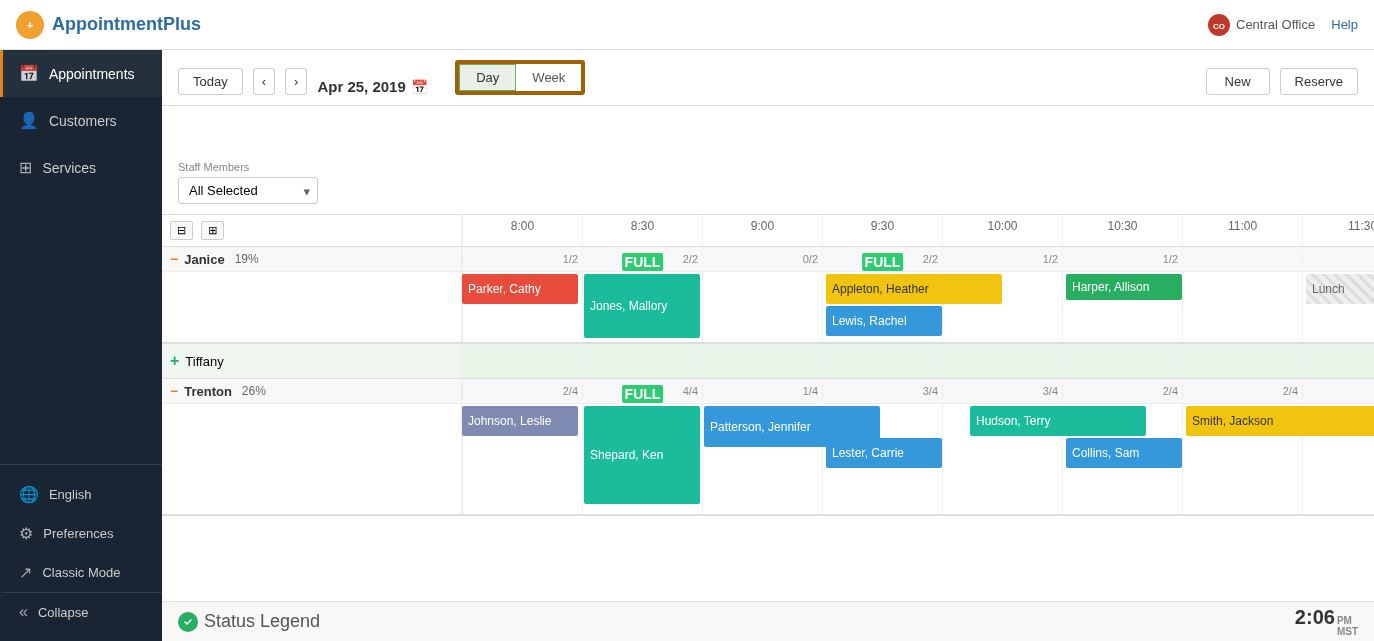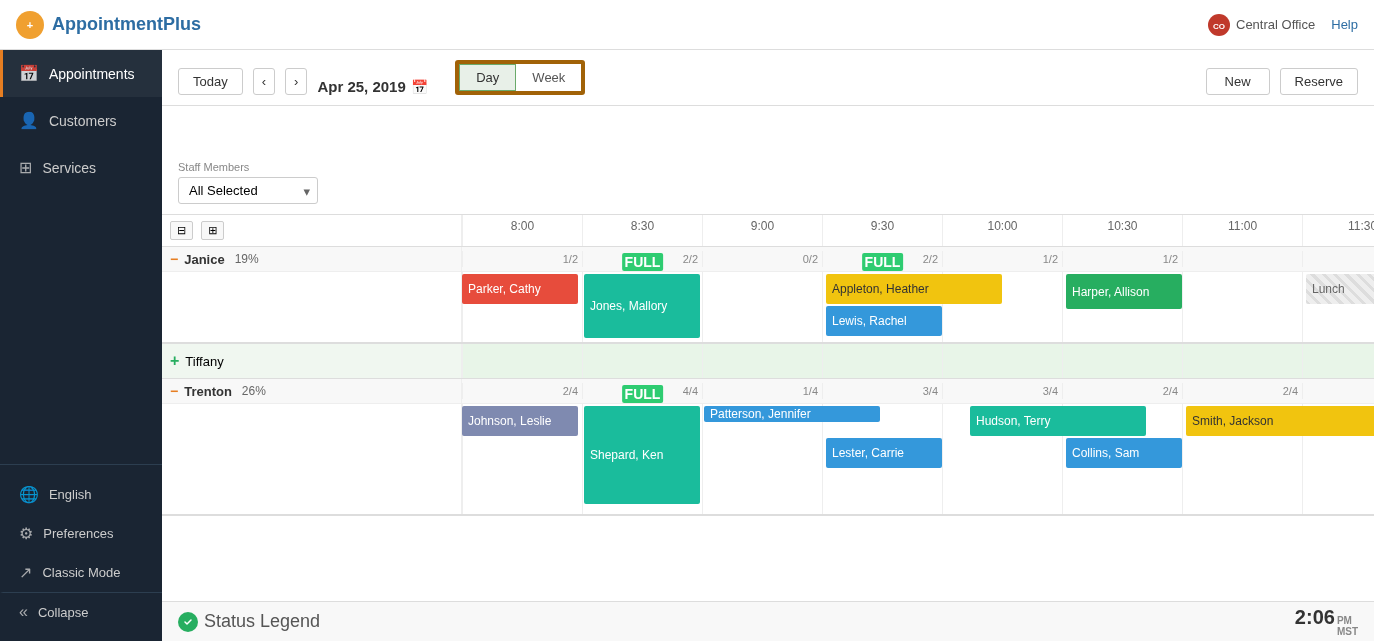--- a/index.html
+++ b/index.html
@@ -326,21 +326,21 @@
               </div>
 
               <div class="appt-block color-red" style="left:0px; width:116px; top:2px; height:30px;">Parker, Cathy</div>
 
               <div class="appt-block color-teal" style="left:122px; width:116px; top:2px; height:64px;">Jones, Mallory</div>
 
               <div class="appt-block color-yellow" style="left:364px; width:176px; top:2px; height:30px; color:#333;">Appleton, Heather</div>
 
               <div class="appt-block color-blue" style="left:364px; width:116px; top:34px; height:30px;">Lewis, Rachel</div>
 
-              <div class="appt-block color-green" style="left:604px; width:116px; top:2px; height:35px;">Harper, Allison</div>
+              <div class="appt-block color-green" style="left:604px; width:116px; top:2px; height:26px;">Harper, Allison</div>
 
               <div class="appt-block" style="left:844px; width:176px; top:2px; height:30px; background: repeating-linear-gradient(45deg,#ddd,#ddd 3px,#eee 3px,#eee 8px); color:#666;">Lunch</div>
             </div>
           </div>
         </div>
 
         <div class="tiffany-row">
           <div class="tiffany-stub">
             <span class="add-icon">+</span>
             <span>Tiffany</span>
@@ -392,21 +392,21 @@
                 <div style="width:120px;min-width:120px;border-left:1px solid #eee;"></div>
                 <div style="width:120px;min-width:120px;border-left:1px solid #eee;"></div>
                 <div style="width:120px;min-width:120px;border-left:1px solid #eee;"></div>
 
               </div>
 
               <div class="appt-block color-purple-blue" style="left:0px; width:116px; top:2px; height:30px;">Johnson, Leslie</div>
 
               <div class="appt-block color-teal" style="left:122px; width:116px; top:2px; height:98px;">Shepard, Ken</div>
 
-              <div class="appt-block color-available" style="left:242px; width:176px; top:2px; height:16px;">Patterson, Jennifer</div>
+              <div class="appt-block color-available" style="left:242px; width:176px; top:2px; height:41px;">Patterson, Jennifer</div>
 
               <div class="appt-block color-blue" style="left:364px; width:116px; top:34px; height:30px;">Lester, Carrie</div>
 
               <div class="appt-block color-teal" style="left:484px; width:176px; top:2px; height:30px;margin-left:24px;">Hudson, Terry</div>
 
               <div class="appt-block color-available" style="left:604px; width:116px; top:34px; height:30px;">Collins, Sam</div>
 
               <div class="appt-block color-yellow" style="left:724px; width:236px; top:2px; height:30px; color:#333;">Smith, Jackson</div>
 
             </div>

